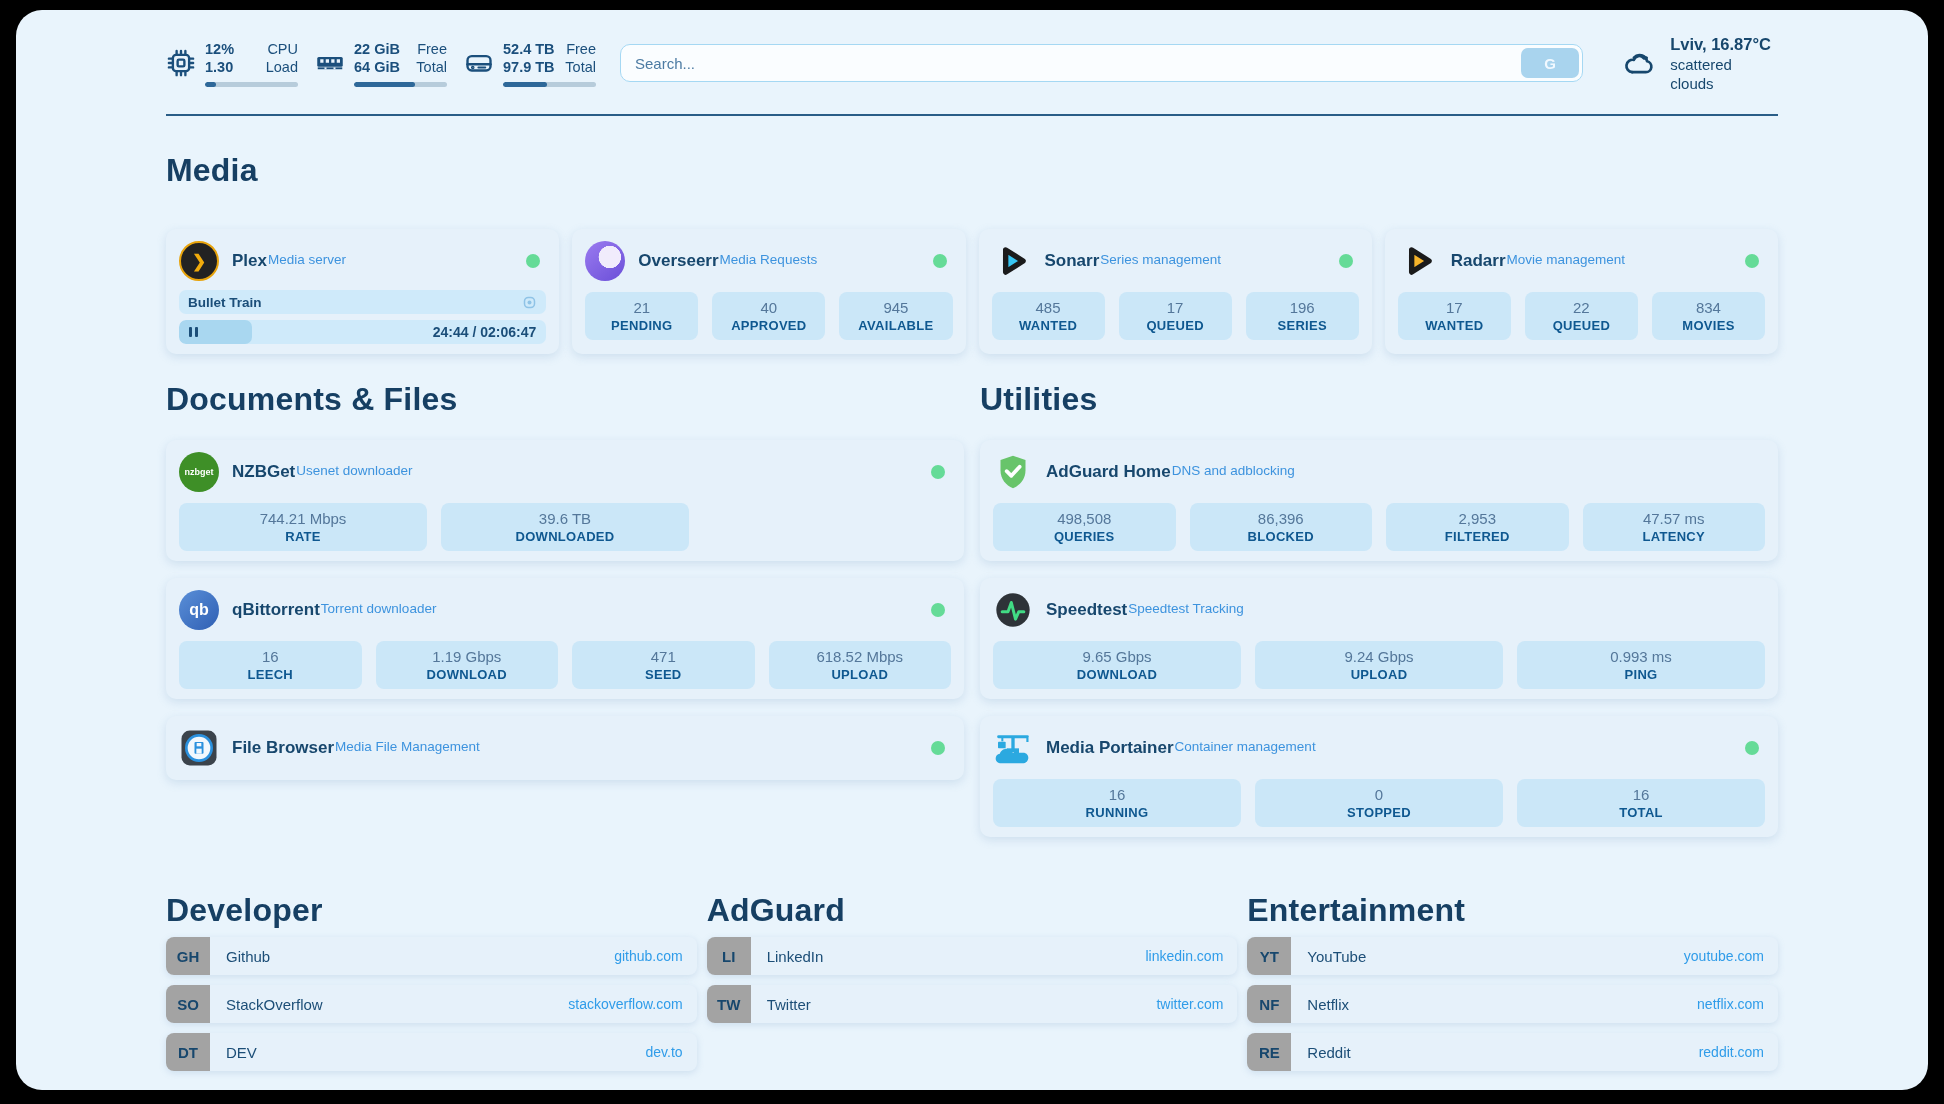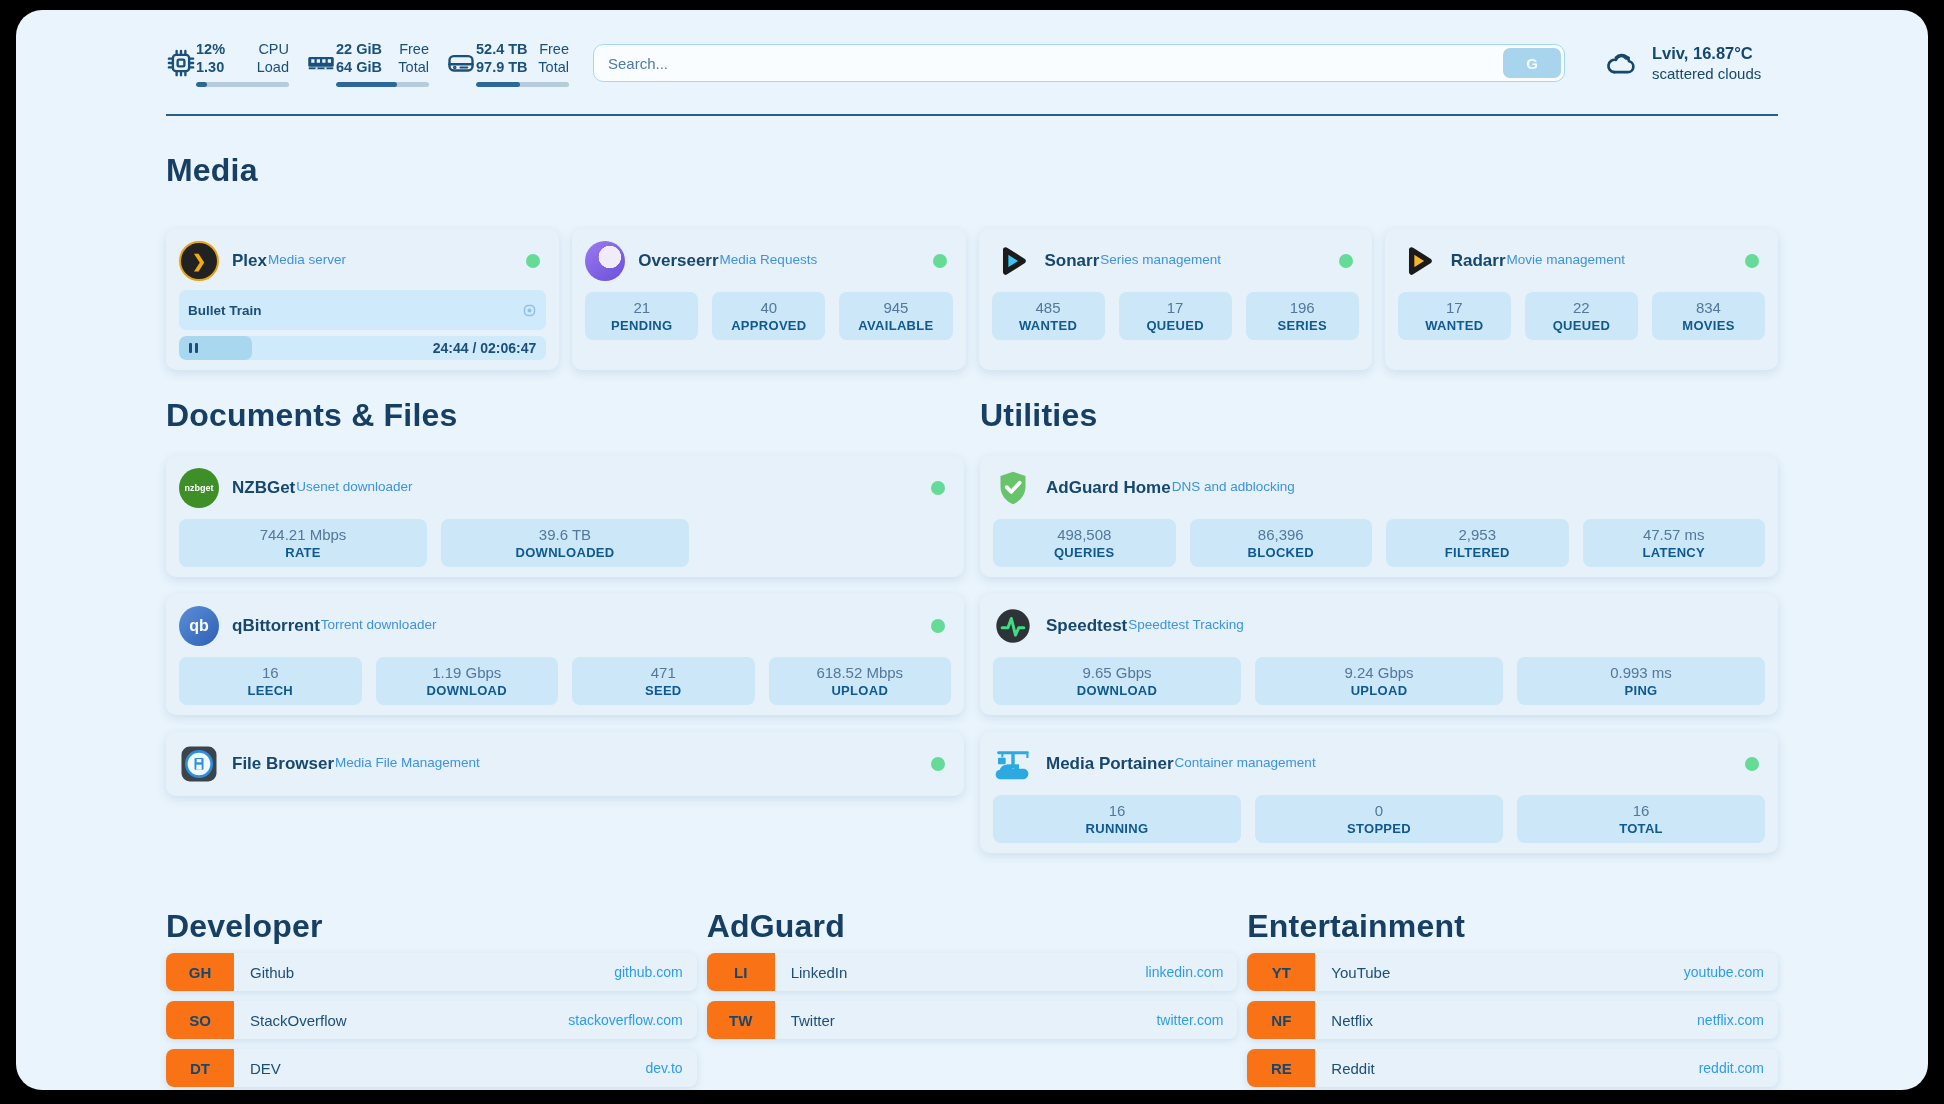--- a/index.html
+++ b/index.html
@@ -3,21 +3,21 @@
 <meta charset="utf-8">
 <style>
   * { margin:0; padding:0; box-sizing:border-box; }
   html,body { width:1944px; height:1104px; background:#000; font-family:"Liberation Sans", sans-serif; overflow:hidden; }
   .page { position:absolute; left:16px; top:10px; right:16px; bottom:14px; background:#e9f4fc; border-radius:26px; overflow:hidden; }
   .content { width:1612px; margin:0 auto; position:relative; top:0; }
 
   
   .topbar { display:flex; align-items:center; margin-top:30px; height:46px; }
   .resources { display:flex; gap:17px; align-items:center; }
-  .res { display:flex; gap:0; align-items:center; }
+  .res { display:flex; gap:9px; align-items:center; }
   .res-icon { color:#1b4f7c; display:flex; align-items:center; }
   .res-body { width:93px; }
   .res-rows { display:flex; justify-content:space-between; font-size:14.5px; line-height:18px; color:#1b4f7c; }
   .res-col.vals { font-weight:700; }
   .res-col.labs { text-align:right; font-weight:500; }
   .res-bar { margin-top:6px; height:5px; border-radius:3px; background:#b7ccdb; overflow:hidden; }
   .res-fill { height:100%; background:#2e6899; border-radius:3px; }
 
   .search-wrap { position:relative; margin-left:24px; width:972px; }
   .search-input { width:100%; height:38px; border:1.5px solid #a5d8f3; border-radius:10px; background:#fafdff; padding:0 70px 0 14px; font-size:15px; color:#33618c; font-family:"Liberation Sans",sans-serif; outline:none; }
@@ -44,39 +44,39 @@
   .status-dot { width:14px; height:14px; border-radius:50%; background:#65db97; margin-left:auto; margin-right:6px; flex:0 0 14px; }
 
   .stats { display:grid; gap:14px; margin-top:9px; }
   .stats.c3 { grid-template-columns:repeat(3,1fr); }
   .stats.c4 { grid-template-columns:repeat(4,1fr); }
   .stat { background:#cbe7f8; border-radius:8px; height:48px; display:flex; flex-direction:column; align-items:center; justify-content:center; gap:2px; }
   .stat-value { font-size:15px; color:#54779a; font-weight:500; line-height:17px; }
   .stat-label { font-size:13px; color:#0f5890; font-weight:700; letter-spacing:.3px; line-height:15px; }
 
   
-  .player-row { background:#cfeafa; border-radius:7px; height:40px; display:flex; align-items:center; padding:0 9px; margin-top:7px;gap:6px; }
+  .player-row { background:#cfeafa; border-radius:7px; height:24px; display:flex; align-items:center; padding:0 9px; margin-top:7px;gap:6px; }
   .player-title { font-size:13.5px; font-weight:700; color:#1b4e79; }
   .player-gear { margin-left:auto; display:flex; cursor:pointer; }
   .player-progress { position:relative; background:#cfeafa; border-radius:7px; height:24px; margin-top:6px; overflow:hidden; }
   .player-fill { position:absolute; left:0; top:0; bottom:0; background:#a9d7f0; border-radius:7px; }
   .pause-icon { position:absolute; left:10px; top:7px; display:flex; gap:3px; }
   .pause-icon i { display:block; width:3px; height:10px; background:#1b4e79; border-radius:1px; }
   .player-time { position:absolute; right:10px; top:0; line-height:24px; font-size:14px; font-weight:700; color:#1b4e79; }
 
   
   .two-col { display:grid; grid-template-columns:1fr 1fr; gap:16px; margin-top:28px; }
   .col-stack { display:flex; flex-direction:column; gap:17px; margin-top:24px; }
   .icon-round-label { font-weight:700; color:#fff; }
 
   
   .three-col { display:grid; grid-template-columns:1fr 1fr 1fr; gap:10px; margin-top:56px; }
   .link-stack { display:flex; flex-direction:column; gap:10px; margin-top:10px; }
   .link-row { background:#e6f1fa; border-radius:8px; box-shadow:0 2px 7px rgba(110,148,190,.22); height:38px; display:flex; align-items:center; overflow:hidden; cursor:pointer; }
-  .link-abbr { width:68px; align-self:stretch; background:#f97316; display:flex; align-items:center; justify-content:center; font-size:15px; font-weight:700; color:#17476d; }
+  .link-abbr { width:44px; align-self:stretch; background:#a3a3a3; display:flex; align-items:center; justify-content:center; font-size:15px; font-weight:700; color:#17476d; }
   .link-name { margin-left:16px; font-size:15px; font-weight:500; color:#1c4e77; }
   .link-url { margin-left:auto; margin-right:14px; font-size:14px; color:#2f9ce9; }
 
   svg { display:block; }
 </style>
 </head>
 <body>
 
 <div class="page">
 <div class="content">

